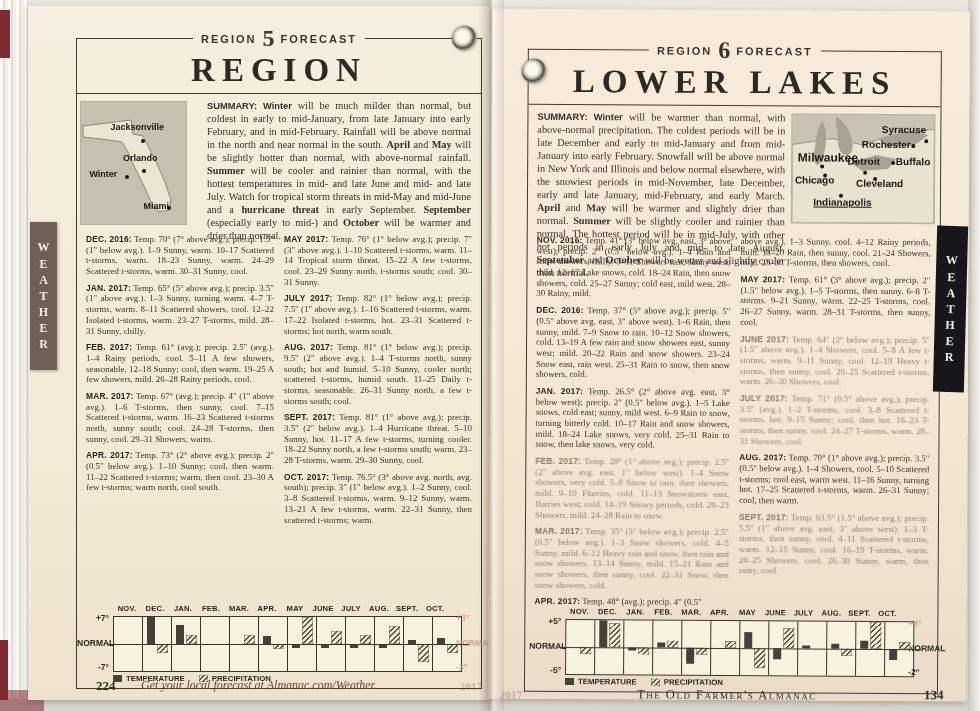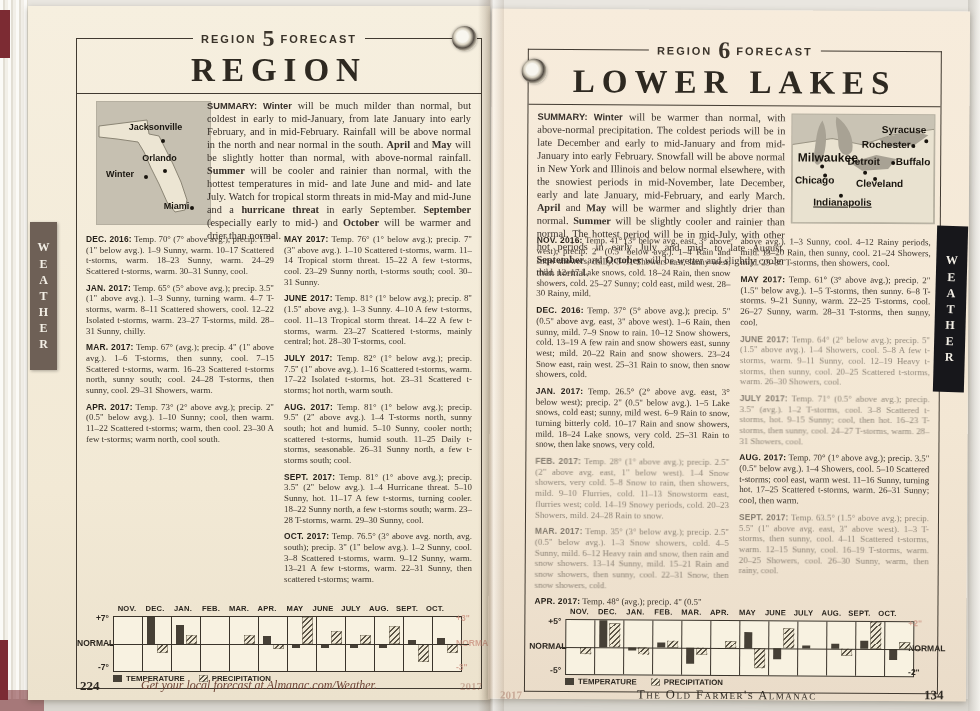--- a/index.html
+++ b/index.html
@@ -99,47 +99,47 @@
       <div class="region-txt">
         <span>REGION</span>
         <span class="region-num">5</span>
         <span>FORECAST</span>
       </div>
       <div class="rule"></div>
     </div>
     <div class="big-title">REGION</div>
     <div class="title-rule"></div>
 
-    <div class="mapbox" style="left:20px;top:64px;width:113px;height:122px;">
+    <div class="mapbox" style="left:4px;top:64px;width:105px;height:122px;">
       <svg width="113" height="122" viewBox="0 0 113 122">
         <rect x="0" y="0" width="113" height="122" fill="#c6c0b1"></rect>
         <path d="M2,24 L50,18 L52,32 L62,34 L68,46 L76,62 L84,80 L90,98 L88,108 L78,110 L70,100 L62,82 L54,66 L47,50 L41,40 L20,37 L2,35 Z" fill="#ece5d3" stroke="#8b8575" stroke-width="1"></path>
       </svg>
       <div></div>
     <div class="city" style="font-size: 9px; left: 28%; top: 16%;">Jacksonville</div>
         <div class="dot" style="left: 57%; top: 30%;"></div>
         <div class="city" style="font-size: 9px; left: 40%; top: 42%;">Orlando</div>
         <div class="dot" style="left: 58%; top: 55%;"></div>
         <div class="city" style="font-size: 9px; left: 8%; top: 55%;">Winter</div>
         <div class="dot" style="left: 42%; top: 60%;"></div>
         <div class="city" style="font-size: 9px; left: 52%; top: 81%; padding-left: 8px;">Miami</div>
         <div class="dot" style="left: 82%; top: 85%;"></div>
       </div>
 
     <div class="summary" style="left:130px;top:62px;width:264px;"><b class="slab">SUMMARY: Winter</b> will be much milder than normal, but coldest in early to mid-January, from late January into early February, and in mid-February. Rainfall will be above normal in the north and near normal in the south. <b>April</b> and <b>May</b> will be slightly hotter than normal, with above-normal rainfall. <b>Summer</b> will be cooler and rainier than normal, with the hottest temperatures in mid- and late June and mid- and late July. Watch for tropical storm threats in mid-May and mid-June and a <b>hurricane threat</b> in early September. <b>September</b> (especially early to mid-) and <b>October</b> will be warmer and drier than normal.</div>
 
     <div class="mcol" style="left:9px;top:196px;width:188px;">
         <div class="month"><span class="mlab">DEC. 2016:</span> Temp. 70° (7° above avg.); precip. 1.5" (1" below avg.). 1–9 Sunny, warm. 10–17 Scattered t-storms, warm. 18–23 Sunny, warm. 24–29 Scattered t-storms, warm. 30–31 Sunny, cool.</div>
         <div class="month"><span class="mlab">JAN. 2017:</span> Temp. 65° (5° above avg.); precip. 3.5" (1" above avg.). 1–3 Sunny, turning warm. 4–7 T-storms, warm. 8–11 Scattered showers, cool. 12–22 Isolated t-storms, warm. 23–27 T-storms, mild. 28–31 Sunny, chilly.</div>
+        <div class="month"><span class="mlab">FEB. 2017:</span> Temp. 61° (avg.); precip. 2.5" (avg.). 1–4 Rainy periods, cool. 5–11 A few showers, seasonable. 12–18 Sunny; cool, then warm. 19–25 A few showers, mild. 26–28 Rainy periods, cool.</div>
         <div class="month"><span class="mlab">MAR. 2017:</span> Temp. 67° (avg.); precip. 4" (1" above avg.). 1–6 T-storms, then sunny, cool. 7–15 Scattered t-storms, warm. 16–23 Scattered t-storms north, sunny south; cool. 24–28 T-storms, then sunny, cool. 29–31 Showers, warm.</div>
         <div class="month"><span class="mlab">APR. 2017:</span> Temp. 73° (2° above avg.); precip. 2" (0.5" below avg.). 1–10 Sunny; cool, then warm. 11–22 Scattered t-storms; warm, then cool. 23–30 A few t-storms; warm north, cool south.</div>
       </div>
     <div class="mcol" style="left:207px;top:196px;width:188px;">
         <div class="month"><span class="mlab">MAY 2017:</span> Temp. 76° (1° below avg.); precip. 7" (3" above avg.). 1–10 Scattered t-storms, warm. 11–14 Tropical storm threat. 15–22 A few t-storms, cool. 23–29 Sunny north, t-storms south; cool. 30–31 Sunny.</div>
-        <div class="month"><span class="mlab">JUNE 2017:</span> Temp. 81° (1° below avg.); precip. 8" (1.5" above avg.). 1–3 Sunny. 4–10 A few t-storms, cool. 11–13 Tropical storm threat. 14–22 A few t-storms, warm. 23–27 Scattered t-storms, mainly central; hot. 28–30 T-storms, cool.</div>
         <div class="month"><span class="mlab">JULY 2017:</span> Temp. 82° (1° below avg.); precip. 7.5" (1" above avg.). 1–16 Scattered t-storms, warm. 17–22 Isolated t-storms, hot. 23–31 Scattered t-storms; hot north, warm south.</div>
         <div class="month"><span class="mlab">AUG. 2017:</span> Temp. 81° (1° below avg.); precip. 9.5" (2" above avg.). 1–4 T-storms north, sunny south; hot and humid. 5–10 Sunny, cooler north; scattered t-storms, humid south. 11–25 Daily t-storms, seasonable. 26–31 Sunny north, a few t-storms south; cool.</div>
         <div class="month"><span class="mlab">SEPT. 2017:</span> Temp. 81° (1° above avg.); precip. 3.5" (2" below avg.). 1–4 Hurricane threat. 5–10 Sunny, hot. 11–17 A few t-storms, turning cooler. 18–22 Sunny north, a few t-storms south; warm. 23–28 T-storms, warm. 29–30 Sunny, cool.</div>
         <div class="month"><span class="mlab">OCT. 2017:</span> Temp. 76.5° (3° above avg. north, avg. south); precip. 3" (1" below avg.). 1–2 Sunny, cool. 3–8 Scattered t-storms, warm. 9–12 Sunny, warm. 13–21 A few t-storms, warm. 22–31 Sunny, then scattered t-storms; warm.</div>
       </div>
 
     <div class="chart" style="left:0;top:566px;width:404px;height:84px;">
         <div class="ch-labels" style="left: 36px; top: 0px;">
           <div class="ch-lab" style="width: 28px;">NOV.</div>
           <div class="ch-lab" style="width: 28px;">DEC.</div>
@@ -204,21 +204,21 @@
         <div class="ax ax-faded" style="top: 9px; left: 379px;">+3"</div>
         <div class="ax ax-faded" style="top: 34px; left: 379px;">NORMAL</div>
         <div class="ax ax-faded" style="top: 58px; left: 379px;">-3"</div>
         <div class="legend" style="left: 36px; top: 70px;">
           <span><span class="sw sw-t"></span>TEMPERATURE</span>
           <span><span class="sw sw-p"></span>PRECIPITATION</span>
         </div>
       </div>
   </div>
 
-  <div class="pagenum" style="left:52px;top:672px;">224</div>
+  <div class="pagenum" style="left:68px;top:672px;">224</div>
   <div class="footer-italic" style="left:0;top:672px;width:462px;text-align:center;">Get your local forecast at Almanac.com/Weather.</div>
   <div class="year-faint" style="left:432px;top:674px;">2017</div>
   <div class="hole" style="left:424px;top:20px;"></div>
 </div>
 
 <div class="page" id="page-right">
   <div class="pagebox" style="left:36px;top:40px;width:412px;height:642px;">
     <div class="region-row">
       <div class="rule"></div>
       <div class="region-txt">

